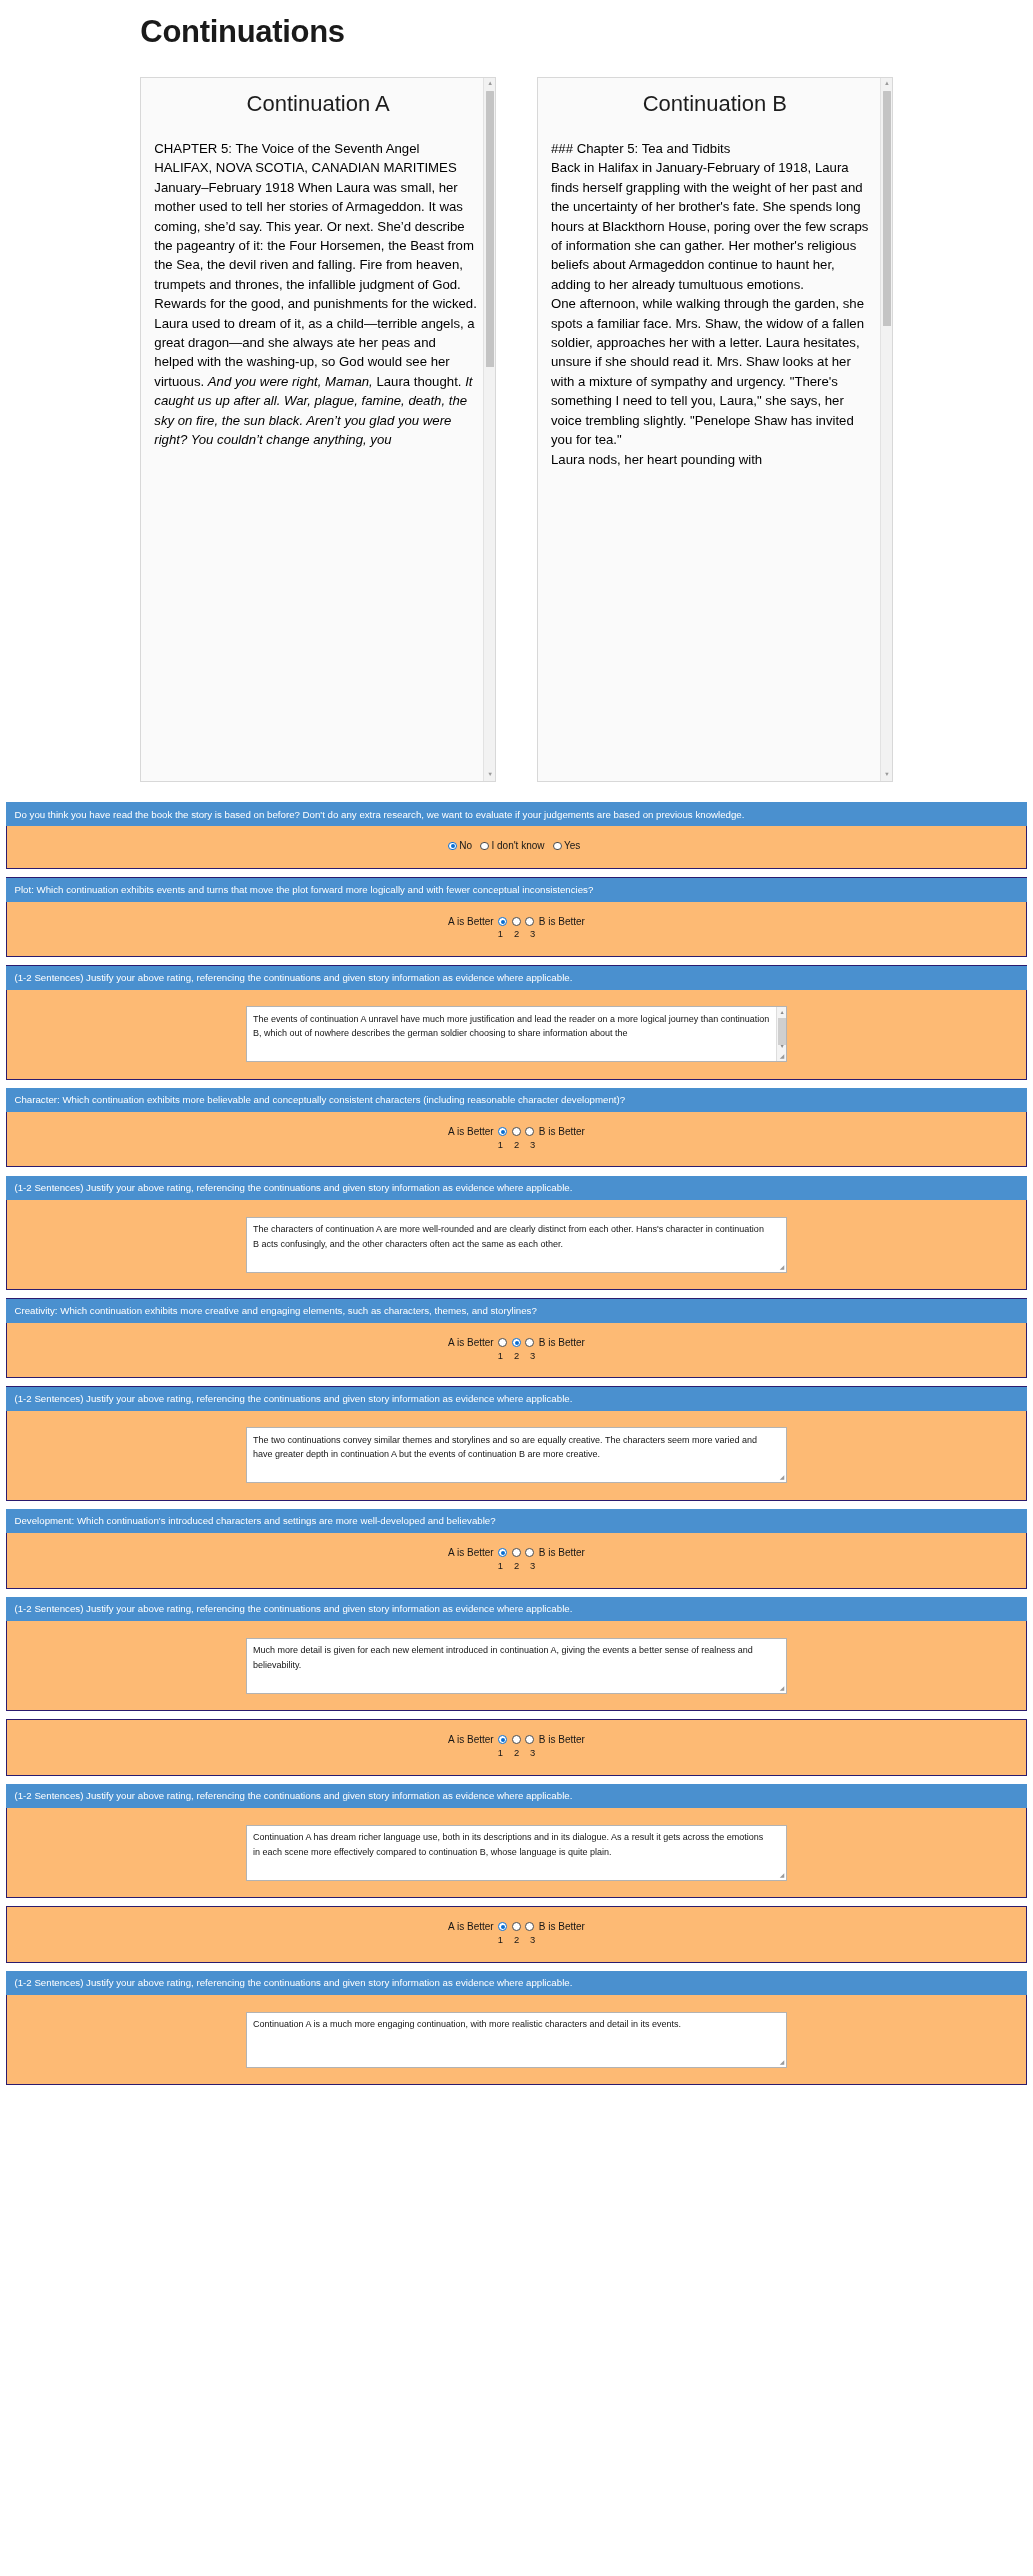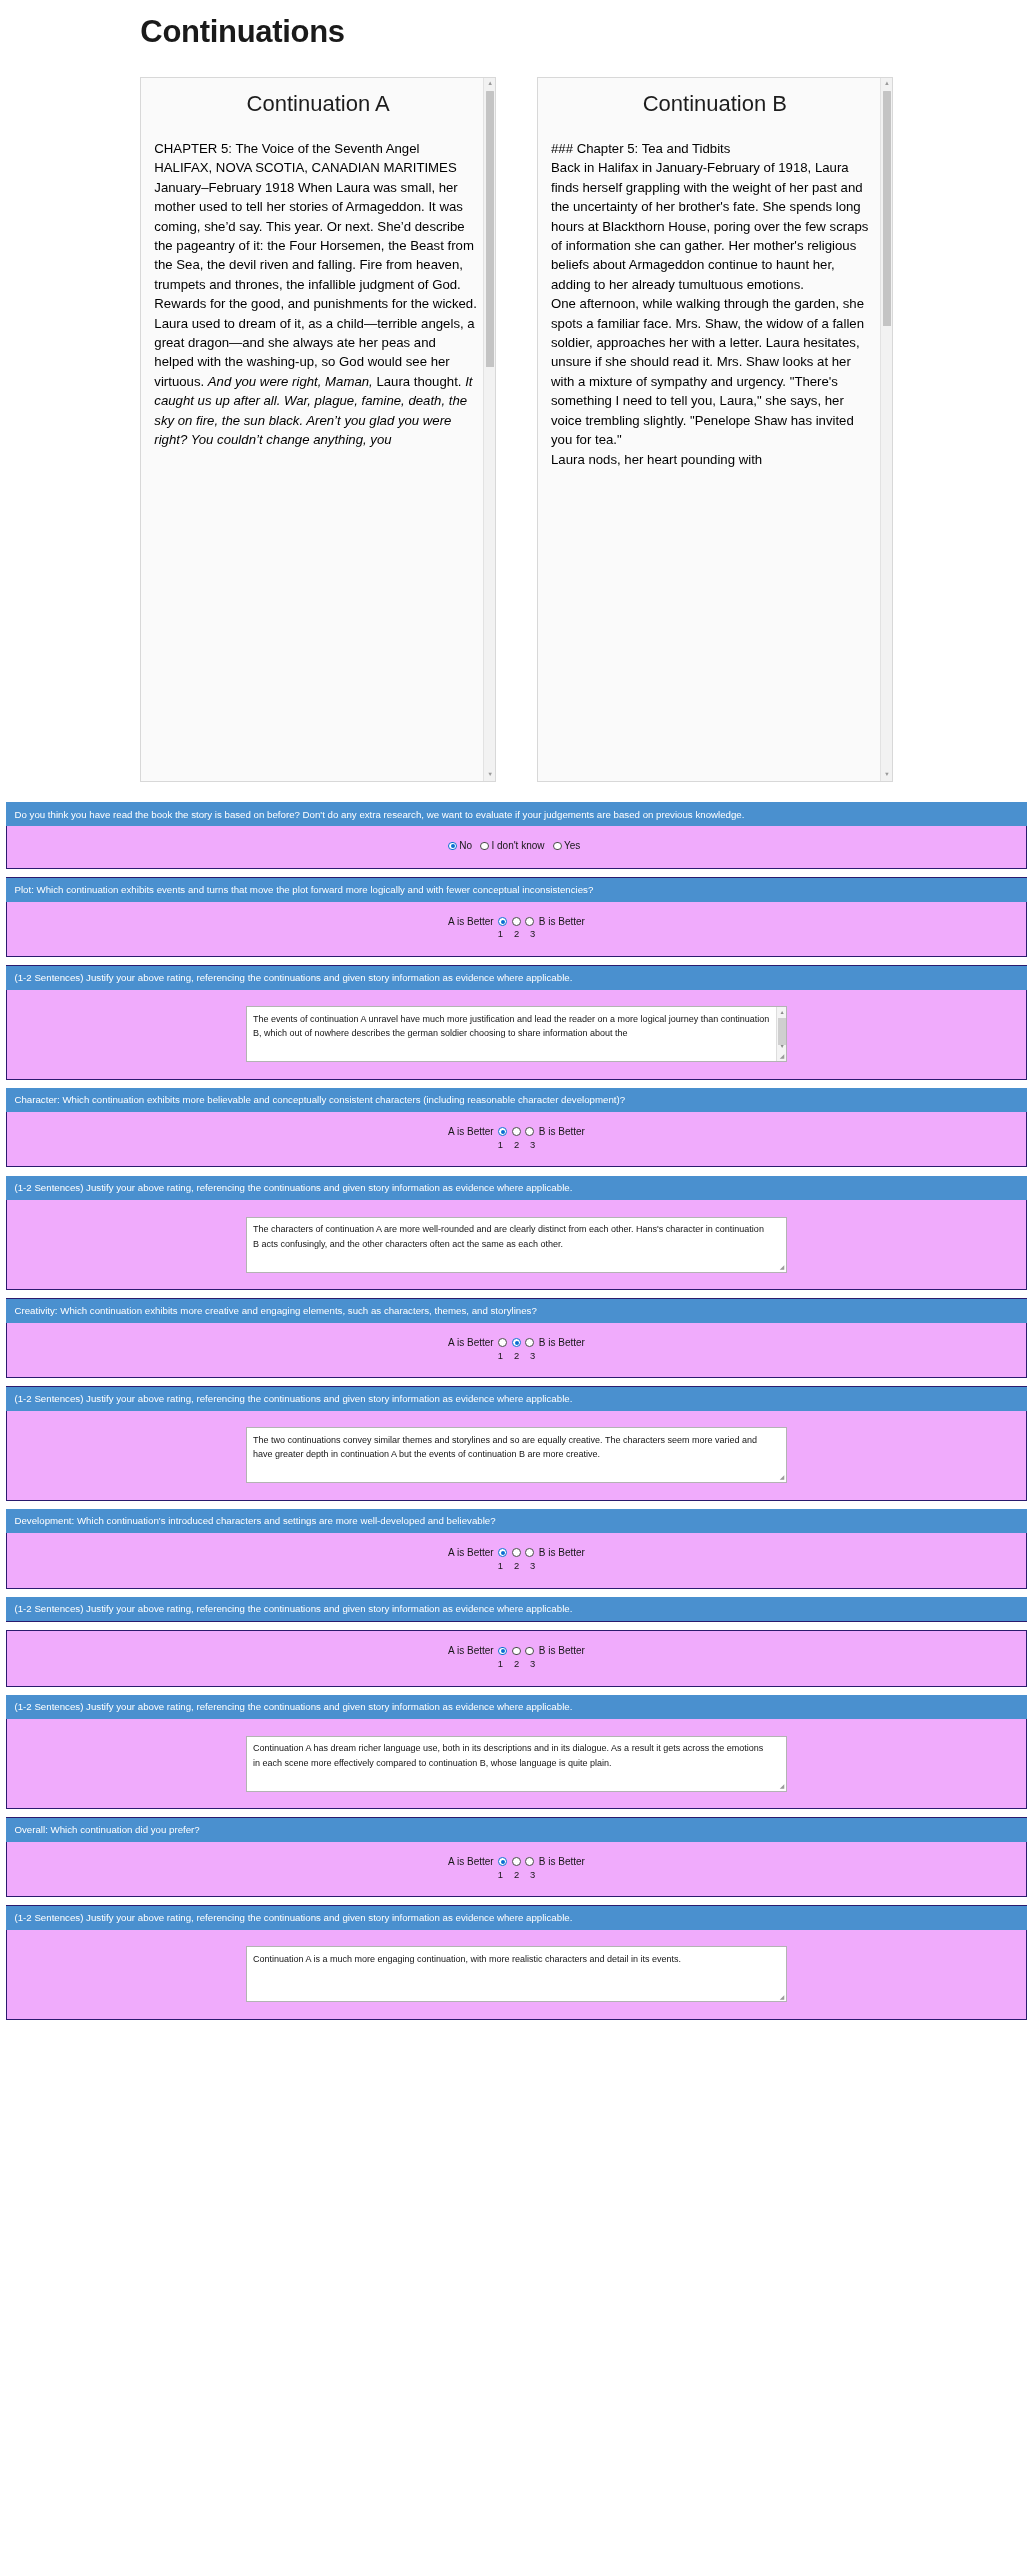--- a/index.html
+++ b/index.html
@@ -67,21 +67,21 @@
   .sbar .arrow-dn { bottom: 0; }
   .sbar .thumb {
     position: absolute; left: 1.8px; width: 8.2px; background: #c4c4c4;
     border-radius: 0.6px;
   }
 
   
   .qblock {
     margin: 0 5.9px 8.2px 5.9px;
     border: 0.6px solid #2b1b6e;
-    background: #f0abfc;
+    background: #fdba74;
   }
   .qhead {
     background: #4a90cf;
     color: #ffffff;
     font-size: 9.7px;
     line-height: 15.3px;
     padding: 4.1px 8.2px 4.7px 8.2px;
     margin: -0.6px -0.6px 0 -0.6px;
   }
   .qbody {
@@ -278,20 +278,25 @@
           <span class="radio checked"></span>
           <span class="radio"></span>
           <span class="radio"></span>
           <span>B is Better</span>
         </div>
         <div class="scale-nums">1 2 3</div>
       </div>
     </div>
     <div class="qblock">
       <div class="qhead">(1-2 Sentences) Justify your above rating, referencing the continuations and given story information as evidence where applicable.</div>
+      <div class="qbody">
+        <div class="ta-wrap">
+          <div class="ta"><span>Much more detail is given for each new element introduced in continuation A, giving the events a better sense of realness and believability.</span><div class="grip">◢</div></div>
+        </div>
+      </div>
     </div>
     <div class="qblock">
       <div class="qbody">
         <div class="scale-row">
           <span>A is Better</span>
           <span class="radio checked"></span>
           <span class="radio"></span>
           <span class="radio"></span>
           <span>B is Better</span>
         </div>
@@ -300,21 +305,20 @@
     </div>
     <div class="qblock">
       <div class="qhead">(1-2 Sentences) Justify your above rating, referencing the continuations and given story information as evidence where applicable.</div>
       <div class="qbody">
         <div class="ta-wrap">
           <div class="ta"><span>Continuation A has dream richer language use, both in its descriptions and in its dialogue. As a result it gets across the emotions in each scene more effectively compared to continuation B, whose language is quite plain.</span><div class="grip">◢</div></div>
         </div>
       </div>
     </div>
     <div class="qblock">
-      <div class="qhead">Overall: Which continuation did you prefer?</div>
       <div class="qbody">
         <div class="scale-row">
           <span>A is Better</span>
           <span class="radio checked"></span>
           <span class="radio"></span>
           <span class="radio"></span>
           <span>B is Better</span>
         </div>
         <div class="scale-nums">1 2 3</div>
       </div>

